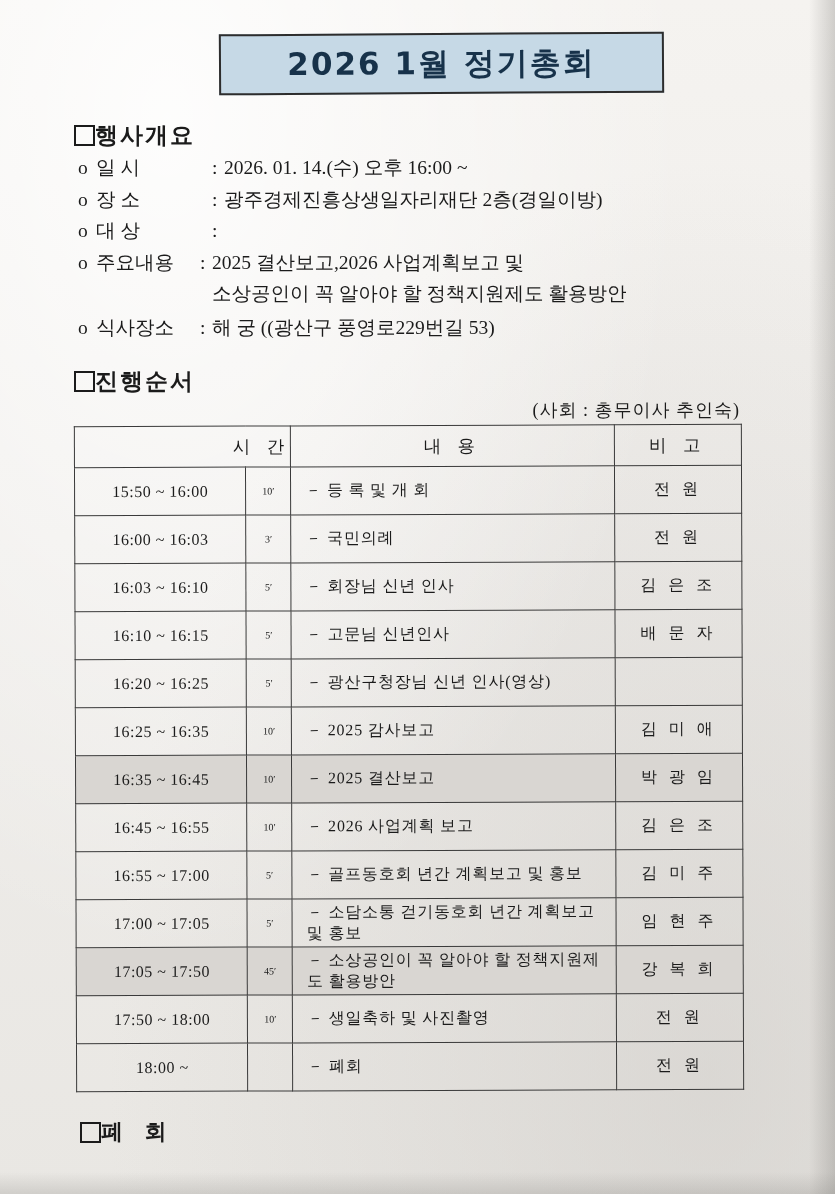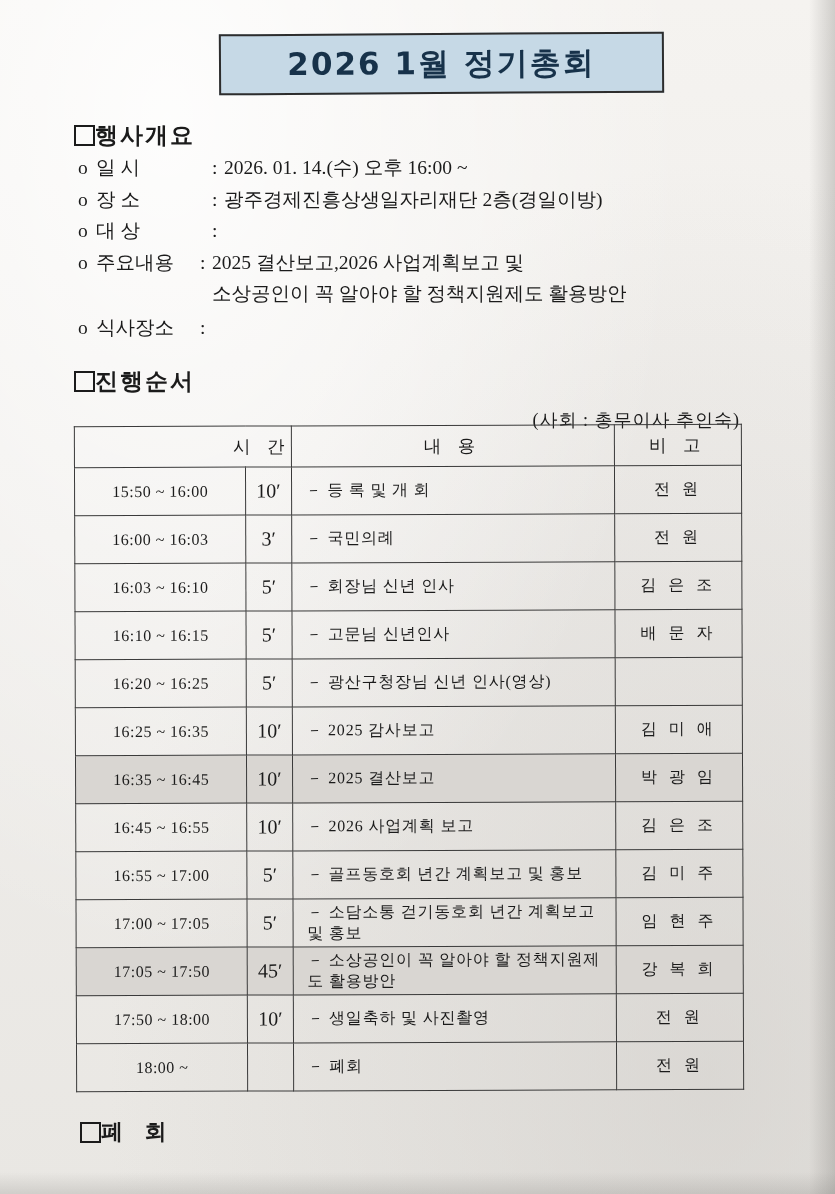--- a/index.html
+++ b/index.html
@@ -121,21 +121,20 @@
   }
   .gap-top { margin-top: 2px; }
 
   
   .mc-note {
     position: absolute;
     right: 95px;
     top: 398px;
     font-size: 18px;
     letter-spacing: 1px;
-    margin-top: 10px;
   }
 
   
   .program-table {
     position: absolute;
     left: 75px;
     top: 425px;
     width: 668px;
     border-collapse: collapse;
     font-size: 16px;
@@ -148,21 +147,21 @@
     height: 47px;
     vertical-align: middle;
   }
   .program-table thead th {
     height: 40px;
     font-weight: normal;
     letter-spacing: 6px;
     font-size: 17.5px;
   }
   .col-time   { width: 175px; text-align: center; letter-spacing: 0.5px; }
-  .col-dur    { width: 45px;  text-align: center; font-size: 20px; }
+  .col-dur    { width: 45px;  text-align: center; font-size: 10px; }
   .col-body   { width: 318px; text-align: left;   padding-left: 14px !important; letter-spacing: 0.8px; }
   .col-note   { width: 130px; text-align: center; letter-spacing: 4px; }
   .row-shaded td { background: #d9d6d2; }
   .thead-row th { background: transparent; }
 
   .hdr-time { letter-spacing: 10px; text-align: right; }
   .hdr-body { letter-spacing: 10px; }
   .hdr-note { letter-spacing: 10px; }
 
   .dur-cell { font-family: "Liberation Serif", serif; }
@@ -213,20 +212,21 @@
       <span class="ov-colon">:</span>
       <span class="ov-value">2025 결산보고,2026 사업계획보고 및</span>
     </div>
 
     <div class="ov-cont">소상공인이 꼭 알아야 할 정책지원제도 활용방안</div>
 
     <div class="ov-row gap-top">
       <span class="ov-bullet">o</span>
       <span class="ov-label">식사장소</span>
       <span class="ov-colon">:</span>
+      <span class="ov-value">해 궁 ((광산구 풍영로229번길 53)</span>
     </div>
 
   </div>
 
   <div class="section-head" id="program-head">
     <span class="box-glyph"></span>
     <span>진행순서</span>
   </div>
 
   <div class="mc-note">(사회 : 총무이사 추인숙)</div>

